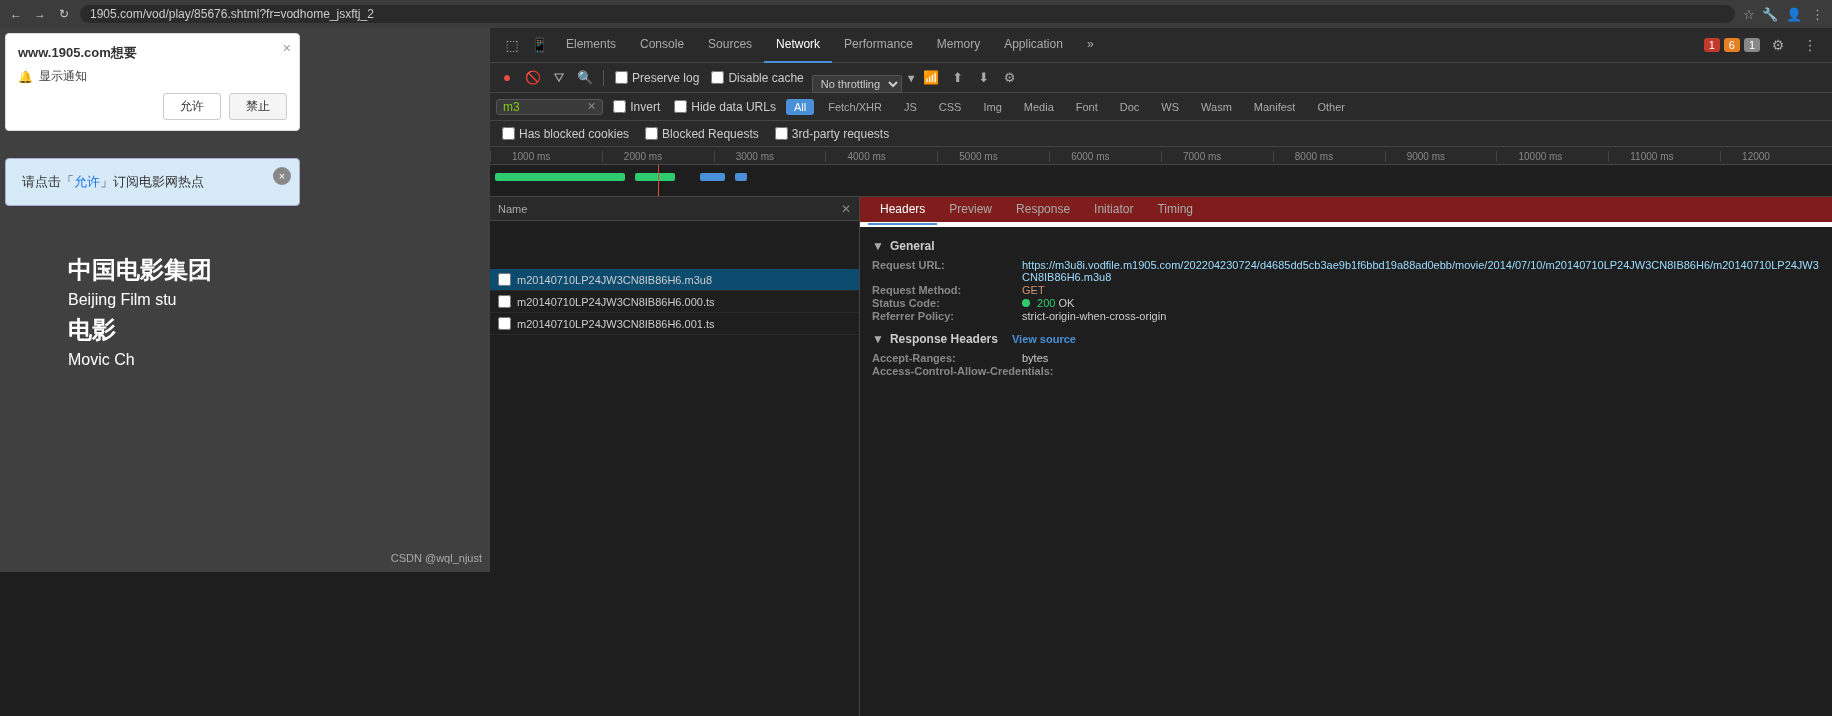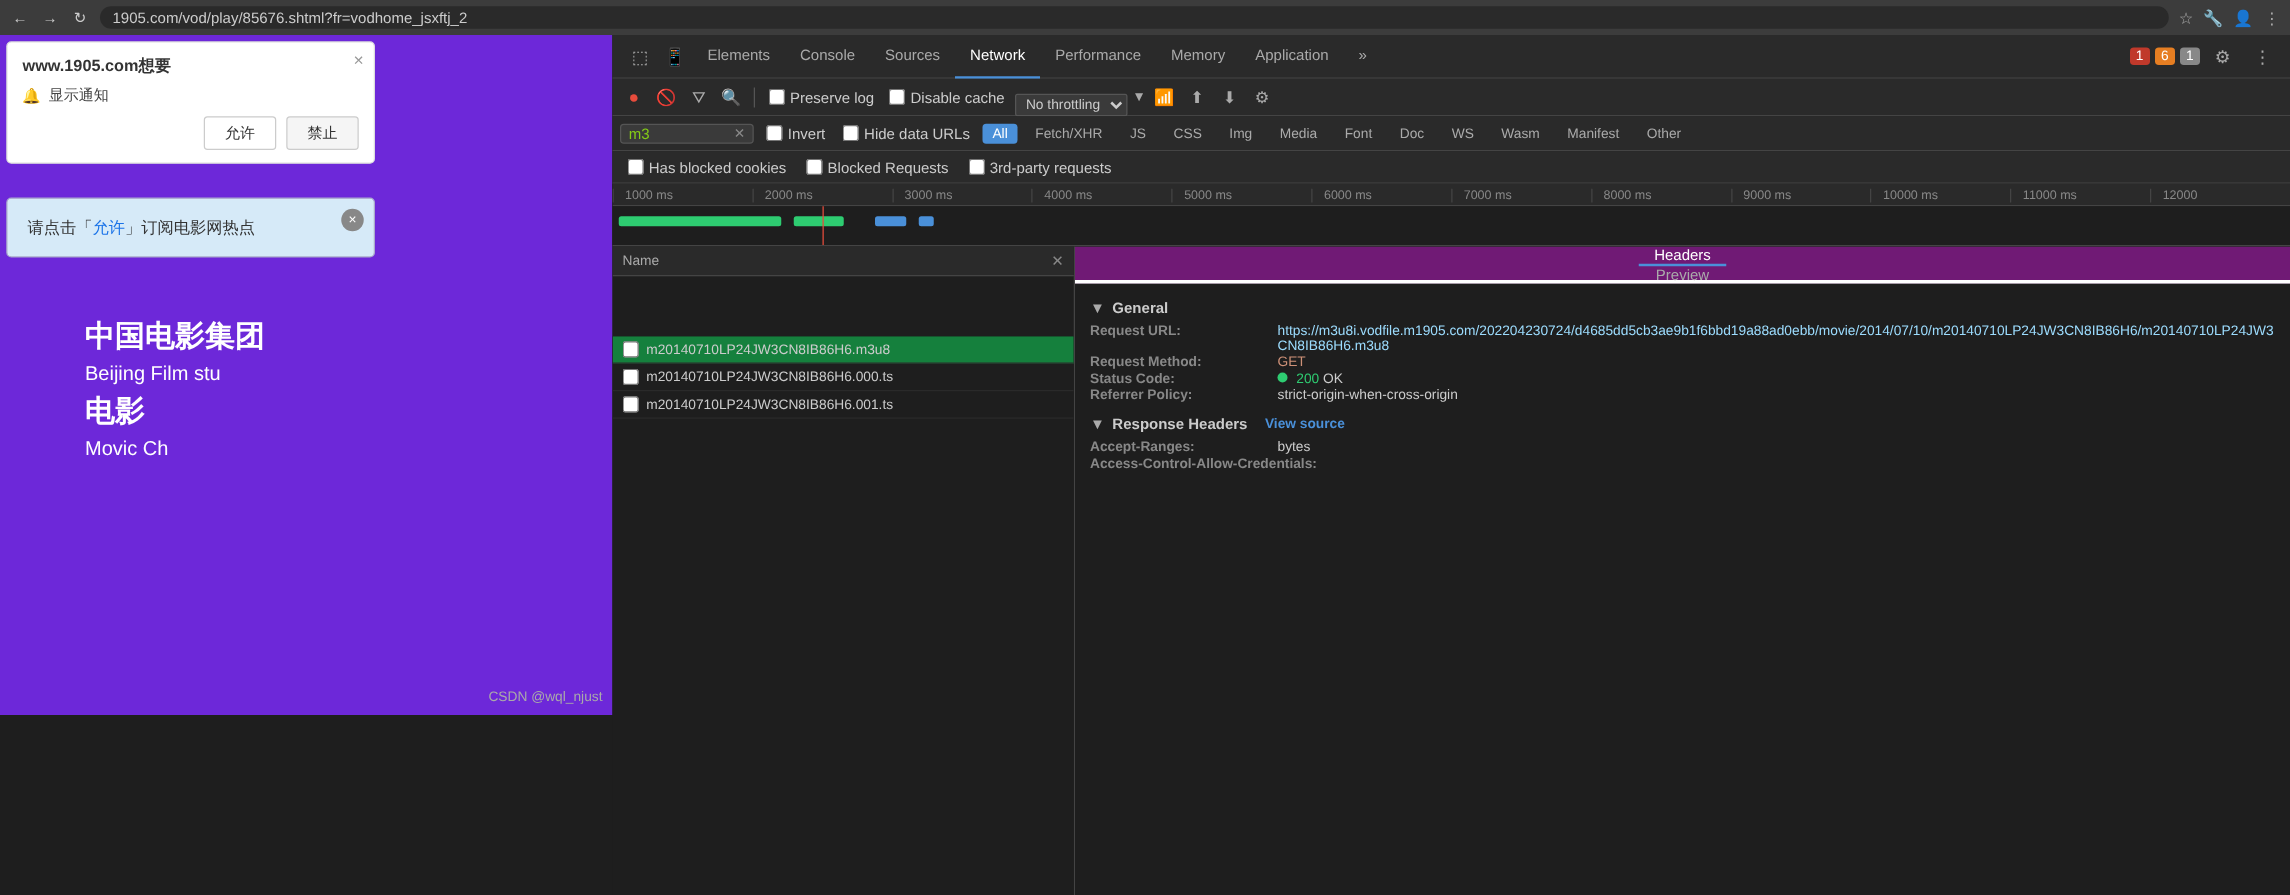--- a/index.html
+++ b/index.html
@@ -23,21 +23,21 @@
     .address-url { flex: 1; background: #2a2a2a; border-radius: 10px; padding: 2px 10px; font-size: 12px; color: #ccc; }
     .browser-icons { display: flex; gap: 8px; align-items: center; }
 
     
     .page-content {
       position: absolute;
       left: 0;
       top: 28px;
       width: 490px;
       height: 544px;
-      background: #6d28d9;
+      background: #404040;
       overflow: hidden;
     }
 
     
     .notification-popup {
       position: absolute;
       top: 5px;
       left: 5px;
       width: 295px;
       background: #fff;
@@ -207,21 +207,21 @@
       display: flex;
       height: 18px;
       background: #2a2a2a;
       border-bottom: 1px solid #444;
       align-items: flex-end;
       padding-bottom: 2px;
       font-size: 10px;
       color: #888;
       padding-left: 0;
     }
-    .timeline-tick { flex: 1; border-left: 1px solid #444; padding-left: 9px; font-size: 10px; margin-top: 22px; }
+    .timeline-tick { flex: 1; border-left: 1px solid #444; padding-left: 21px; font-size: 10px; margin-top: 22px; }
     .timeline-graph { height: 32px; position: relative; background: #1e1e1e; }
     .tl-bar { position: absolute; height: 8px; top: 10px; border-radius: 2px; }
 
     
     .devtools-main {
       display: flex;
       flex: 1;
       overflow: hidden;
     }
 
@@ -249,41 +249,40 @@
     .network-rows { flex: 1; overflow-y: auto; background: #1e1e1e; }
     .network-row {
       display: flex;
       align-items: center;
       height: 22px;
       padding: 0 8px;
       gap: 6px;
       cursor: pointer;
       border-bottom: 1px solid #2a2a2a;
     }
-    .network-row.active { background: #15803d; }
+    .network-row.active { background: #0c4a6e; }
     .network-row input[type=checkbox] { cursor: pointer; }
     .network-row-name { font-size: 11px; color: #ccc; overflow: hidden; text-overflow: ellipsis; white-space: nowrap; }
 
     
     .detail-panel {
       flex: 1;
       display: flex;
       flex-direction: column;
       overflow: hidden;
     }
     .detail-tabs {
       height: 30px;
-      background: #701a75;
+      background: #7f1d1d;
       display: flex;
       align-items: center;
       padding: 0 8px;
       gap: 0;
-      border-bottom: 3px solid #ffffff;
-      flex-shrink: 0;
-      flex-direction: column;
+      border-bottom: 5px solid #ffffff;
+      flex-shrink: 0;
     }
     .detail-tab {
       padding: 0 12px;
       height: 30px;
       display: flex;
       align-items: center;
       cursor: pointer;
       color: #aaa;
       font-size: 12px;
       border-bottom: 2px solid transparent;

